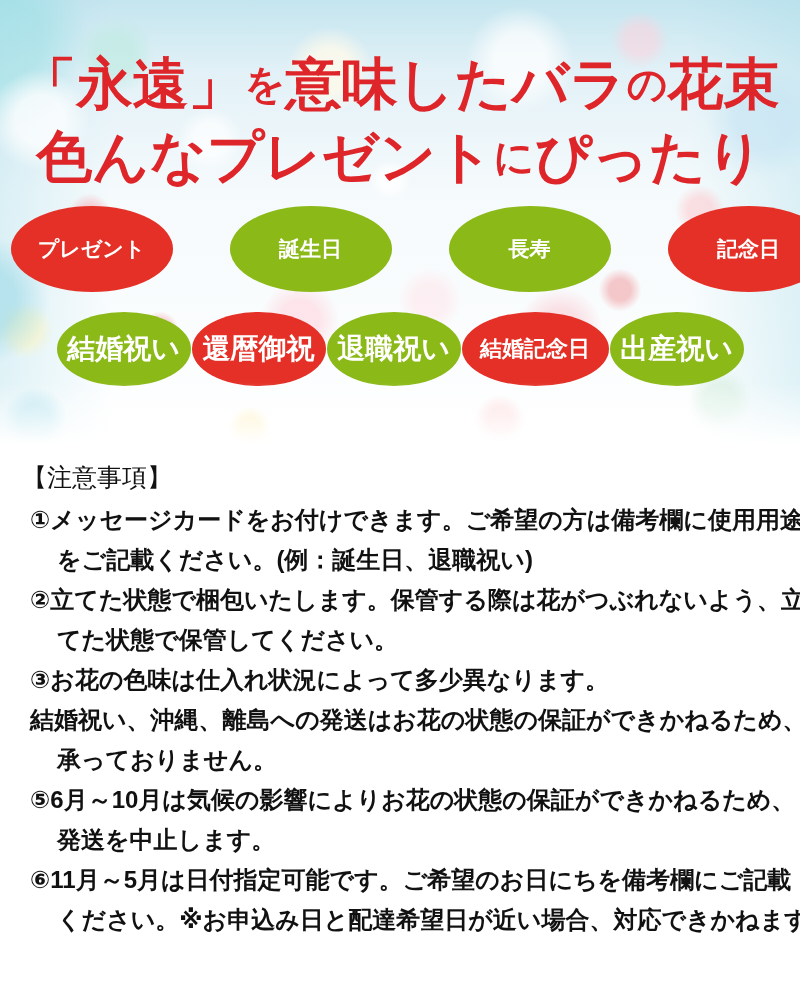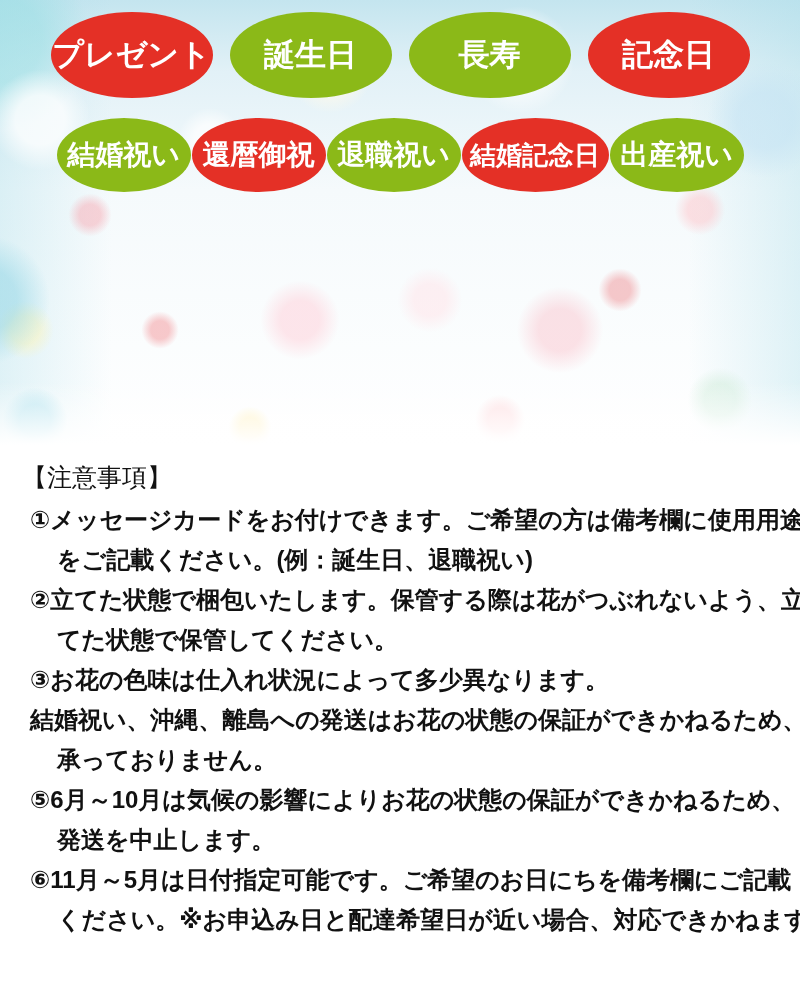--- a/index.html
+++ b/index.html
@@ -51,38 +51,42 @@
   .title-line .sm { font-size:40px; vertical-align:5px; }
 
   .badge-row { position:relative; display:flex; justify-content:center; align-items:center; }
   .badge {
     border-radius:50%; display:flex; align-items:center; justify-content:center;
     color:#ffffff; font-weight:700; white-space:nowrap; flex:0 0 auto;
   }
   .badge.red   { background:#e43026; }
   .badge.green { background:#8bb918; }
   .row1 { margin-top:12px; gap:17px; }
-  .row1 .badge { width:162px; height:86px; font-size:31px; }
+  .row1 .badge { width:162px; height:86px; font-size:21px;margin-left:40px; }
   .row2 { margin-top:20px; gap:1px; }
   .row2 .badge { width:134px; height:74px; font-size:28px; }
-  .row2 .badge.wide { width:147px; font-size:26px; }
+  .row2 .badge.wide { width:147px; font-size:22px; }
 
   
   .notes { padding:10px 18px 0 22px; color:#111111; }
   .notes-heading { font-size:25px; line-height:30px; font-weight:400; margin-bottom:8px; white-space:nowrap; }
   .note-line { font-size:24px; line-height:40px; font-weight:600; white-space:nowrap; margin-left:8px; }
   .note-line.cont { margin-left:35px; }
 </style>
 </head>
 <body>
 
 <div class="page">
 
   <div class="hero">
 
+    <div class="title">
+      <div class="title-line"><span>「永遠」</span><span class="sm">を</span><span>意味したバラ</span><span class="sm">の</span><span>花束</span></div>
+      <div class="title-line"><span>色んなプレゼント</span><span class="sm">に</span><span>ぴったり</span></div>
+    </div>
 
     <div class="badge-row row1">
       <div class="badge red">プレゼント</div>
       <div class="badge green">誕生日</div>
       <div class="badge green">長寿</div>
       <div class="badge red">記念日</div>
     </div>
 
     <div class="badge-row row2">
       <div class="badge green">結婚祝い</div>

